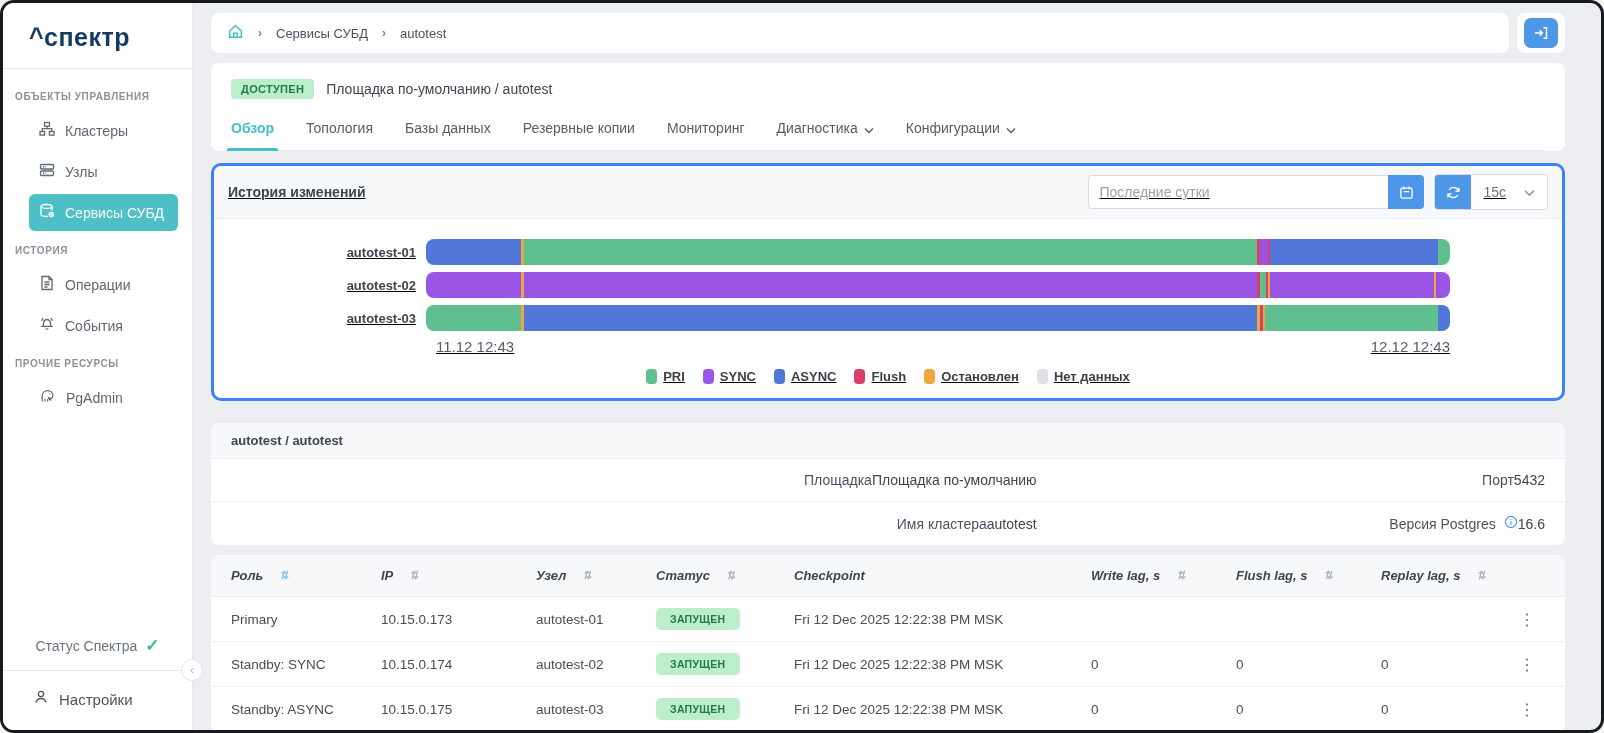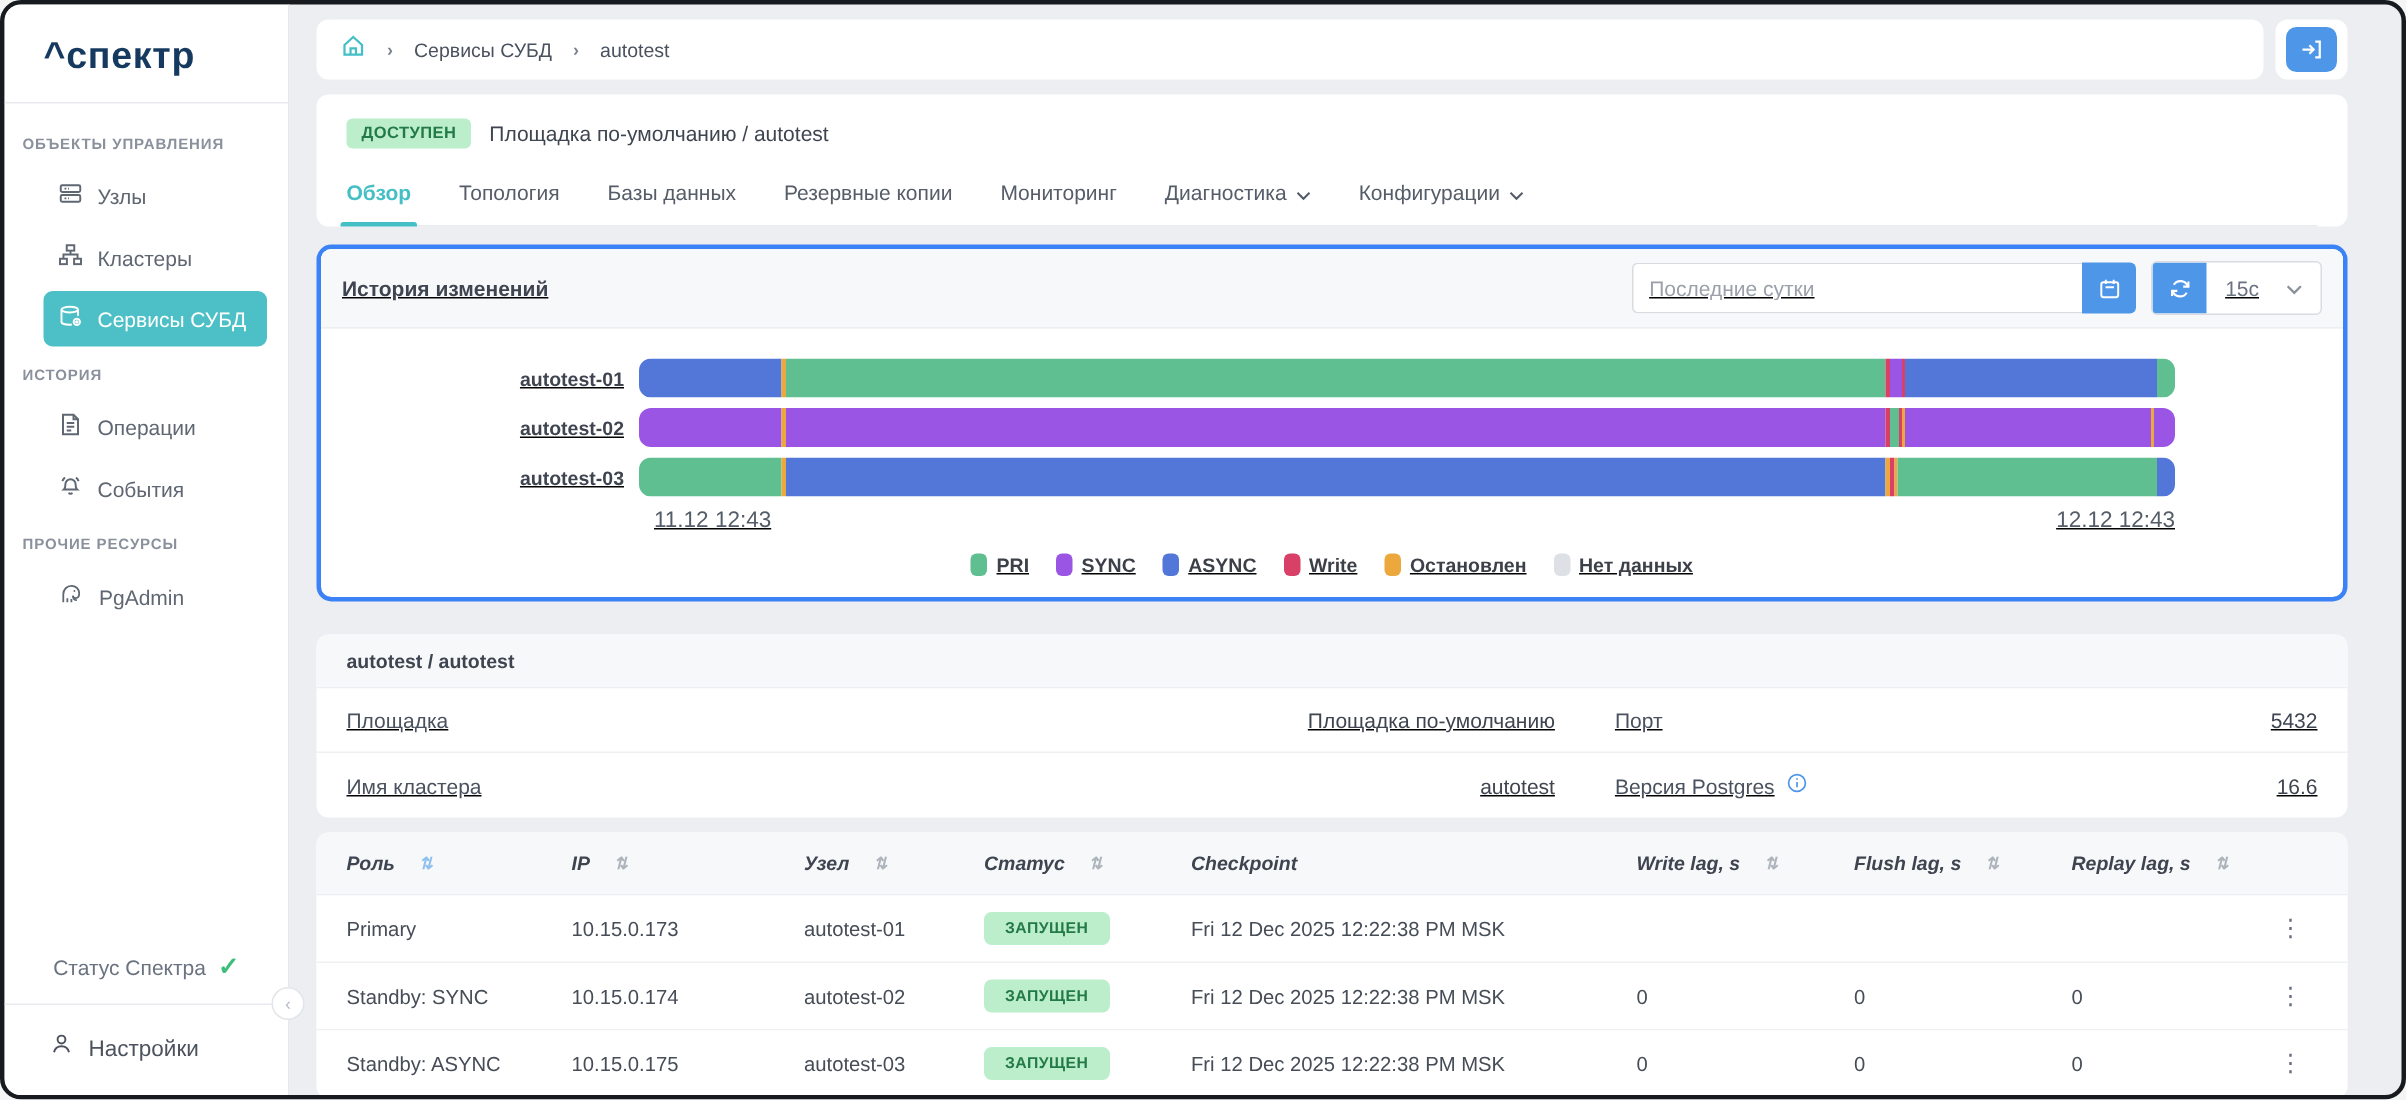--- a/index.html
+++ b/index.html
@@ -88,21 +88,21 @@
   .legend-item { display:flex; align-items:center; gap:6px; }
   .legend-swatch { width:11px; height:15px; border-radius:4px; }
   .legend-label { font-size:13px; font-weight:bold; color:#3C4149; }
 
   
   .info-head { background:#F7F8FA; font-size:13px; font-weight:bold; color:#3F4550;
                padding:10px 20px; border-radius:8px 8px 0 0; border-bottom:1px solid #ECEEF1; }
   .info-row { display:grid; grid-template-columns:1.72fr 1fr; gap:40px; padding:13px 20px;
               border-bottom:1px solid #EEF0F2; }
   .info-row:last-child { border-bottom:none; }
-  .info-cell { display:flex; justify-content:space-between; align-items:center; font-size:14px;text-decoration:underline; }
+  .info-cell { display:flex; justify-content:flex-end; align-items:center; font-size:14px; }
   .info-label { color:#4A5260; display:flex; align-items:center; gap:8px; }
   .info-value { color:#3F4550; }
 
   
   .table-card { margin-bottom:0; overflow:hidden; }
   .t-grid { display:grid; grid-template-columns:150px 155px 120px 138px 1fr 145px 145px 128px 36px;
             align-items:center; padding:0 20px; }
   .t-head { background:#F7F8FA; height:42px; border-bottom:1px solid #ECEEF1; }
   .th { font-size:13px; font-weight:bold; color:#3F4550; display:flex; align-items:center; gap:16px;font-style:italic; }
   .sort-icon { font-size:11px; color:#AEB4BC; cursor:pointer; }
@@ -120,38 +120,38 @@
 
   <div class="sidebar">
     <div class="logo">^спектр</div>
     <div class="side-divider"></div>
 
     <div class="section-title">ОБЪЕКТЫ УПРАВЛЕНИЯ</div>
 
     <div class="side-item">
       <span>
         <svg width="16" height="16" viewBox="0 0 16 16" fill="none" stroke="currentColor" stroke-width="1.3">
-          <rect x="1.5" y="2.5" width="13" height="4.5" rx="1"></rect>
-            <rect x="1.5" y="9" width="13" height="4.5" rx="1"></rect>
-          <path d="M4 4.75h3M4 11.25h3" stroke-dasharray="1.2 1.2"></path>
-        </svg>
-      </span>
-      <span>Узлы</span>
-    </div>
-
-    <div class="side-item">
-      <span>
-        <svg width="16" height="16" viewBox="0 0 16 16" fill="none" stroke="currentColor" stroke-width="1.3">
           <rect x="5.5" y="1.5" width="5" height="3.6"></rect>
             <rect x="1" y="10.5" width="4.6" height="3.6"></rect>
             <rect x="10.4" y="10.5" width="4.6" height="3.6"></rect>
           <path d="M8 5.1v2.6M3.3 10.5V7.7h9.4v2.8"></path>
         </svg>
       </span>
       <span>Кластеры</span>
+    </div>
+
+    <div class="side-item">
+      <span>
+        <svg width="16" height="16" viewBox="0 0 16 16" fill="none" stroke="currentColor" stroke-width="1.3">
+          <rect x="1.5" y="2.5" width="13" height="4.5" rx="1"></rect>
+            <rect x="1.5" y="9" width="13" height="4.5" rx="1"></rect>
+          <path d="M4 4.75h3M4 11.25h3" stroke-dasharray="1.2 1.2"></path>
+        </svg>
+      </span>
+      <span>Узлы</span>
     </div>
 
     <div class="side-item active">
       <span>
         <svg width="16" height="16" viewBox="0 0 16 16" fill="none" stroke="currentColor" stroke-width="1.3">
           <ellipse cx="7.5" cy="3.4" rx="5.5" ry="1.9"></ellipse>
           <path d="M2 3.4v8.2c0 1.05 2.46 1.9 5.5 1.9.5 0 .98-.02 1.44-.07M13 3.4v4.1"></path>
           <circle cx="12.2" cy="11.6" r="2.1"></circle>
             <circle cx="12.2" cy="11.6" r="0.5" fill="currentColor"></circle>
         </svg>
@@ -369,21 +369,21 @@
             <div class="legend-item">
               <span class="legend-swatch" style="background: rgb(155, 85, 229);"></span>
               <span class="legend-label">SYNC</span>
             </div>
             <div class="legend-item">
               <span class="legend-swatch" style="background: rgb(82, 119, 217);"></span>
               <span class="legend-label">ASYNC</span>
             </div>
             <div class="legend-item">
               <span class="legend-swatch" style="background: rgb(216, 64, 103);"></span>
-              <span class="legend-label">Write</span>
+              <span class="legend-label">Flush</span>
             </div>
             <div class="legend-item">
               <span class="legend-swatch" style="background: rgb(236, 168, 60);"></span>
               <span class="legend-label">Остановлен</span>
             </div>
             <div class="legend-item">
               <span class="legend-swatch" style="background: rgb(221, 224, 228);"></span>
               <span class="legend-label">Нет данных</span>
             </div>
           </div>

